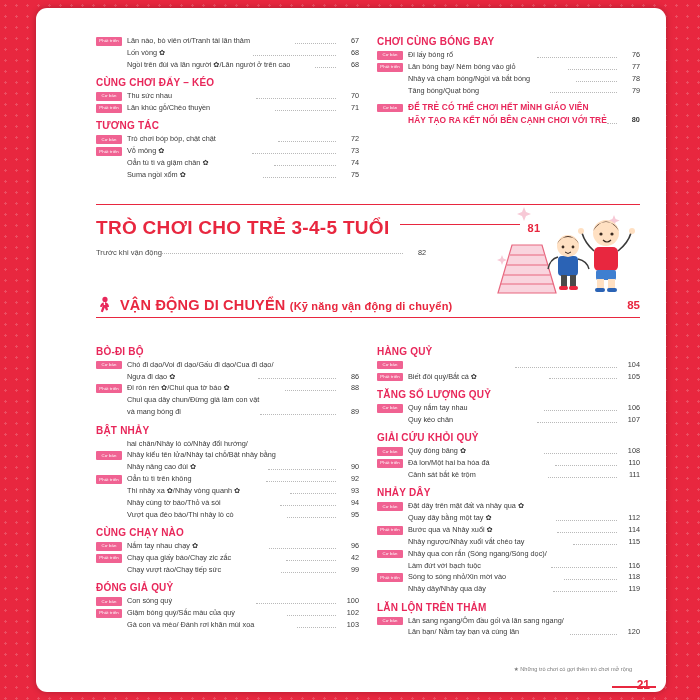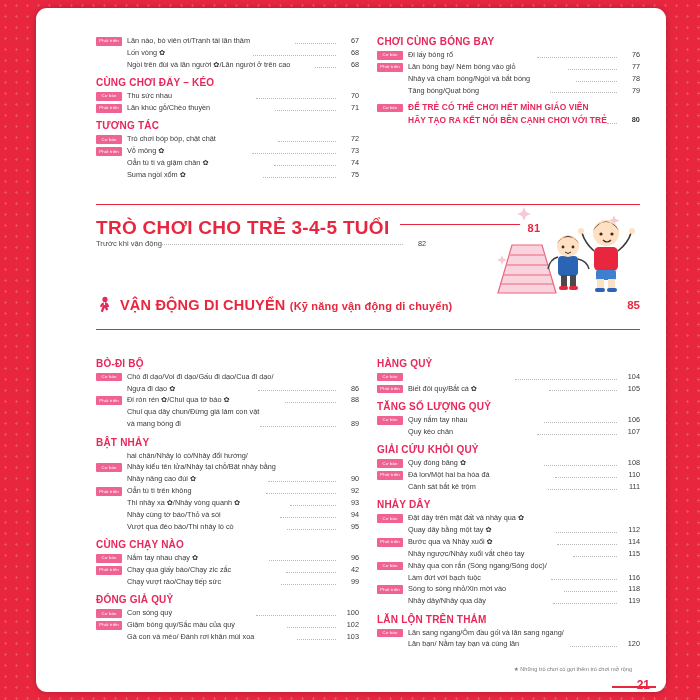--- a/index.html
+++ b/index.html
@@ -125,37 +125,38 @@
     align-items: center;
   }
   .banner-title .line {
     flex: 1 1 auto;
     border-bottom: 1.3px solid #e8273f;
     margin: 0 8px 6px 10px;
     max-width: 120px;
   }
   .banner-title .bpg { font-size: 11px; color:#e8273f; font-weight:bold; }
   .banner-sub {
+    margin-top: 9px;
     display:flex;
     align-items:center;
     font-size: 7.6px;
     color: #4a4a4a;
     width: 330px;
   }
   .banner-sub .dots { border-bottom: 1px dotted #b9b9b9; }
 
   
   .kids { position:absolute; right: 4px; top: -4px; width: 230px; height: 96px; }
 
   
   .sec2 {
     display:flex; align-items: center;
     margin-top: 6px;
     border-bottom: 1.5px solid #e8273f;
-    padding-bottom: 14px;
+    padding-bottom: 2px;
   }
   .sec2 .badge {
     width: 17px; height: 19px; margin-right: 7px; flex:0 0 auto;
   }
   .sec2 h2 {
     margin:0;
     color: #e8273f;
     font-size: 14.5px;
     font-weight: bold;
     letter-spacing: .2px;

